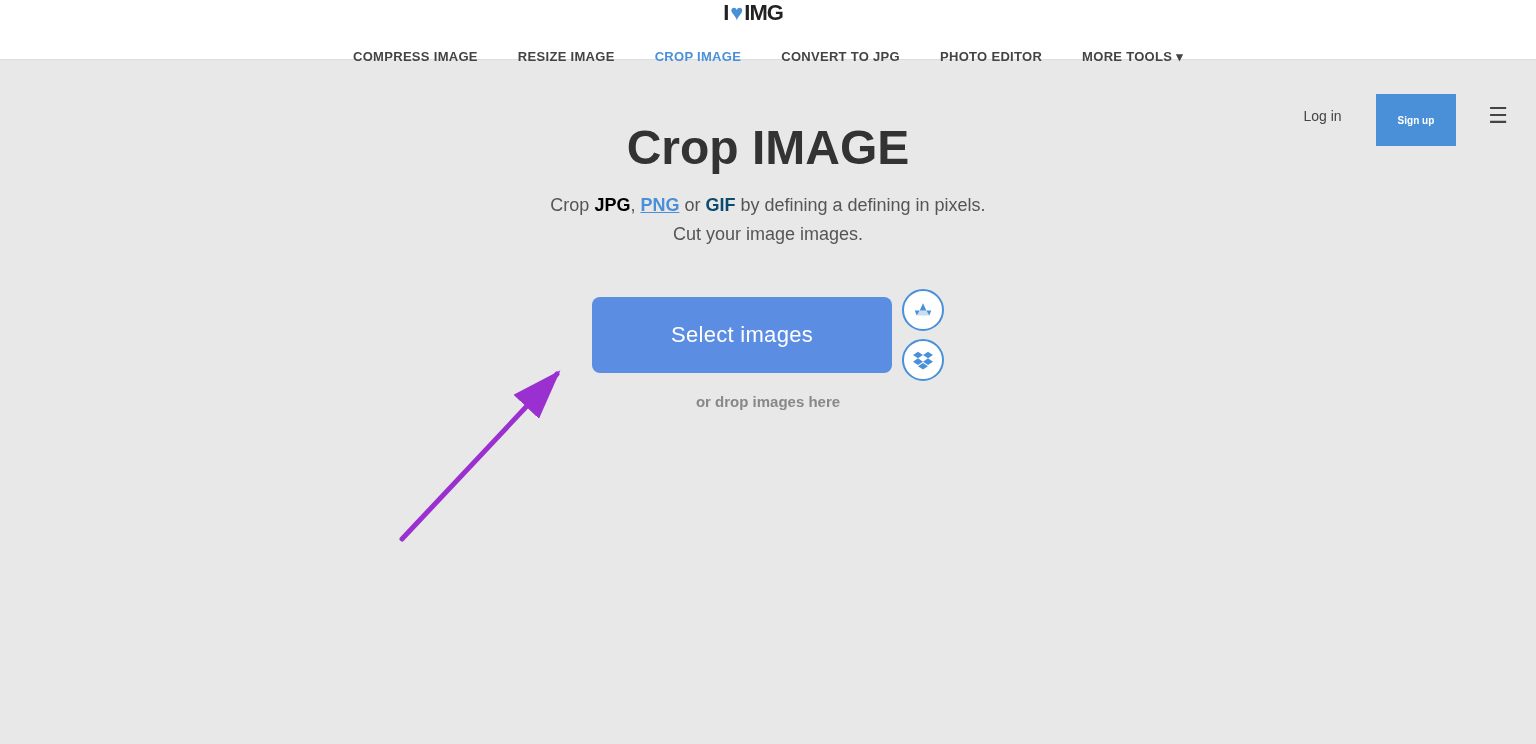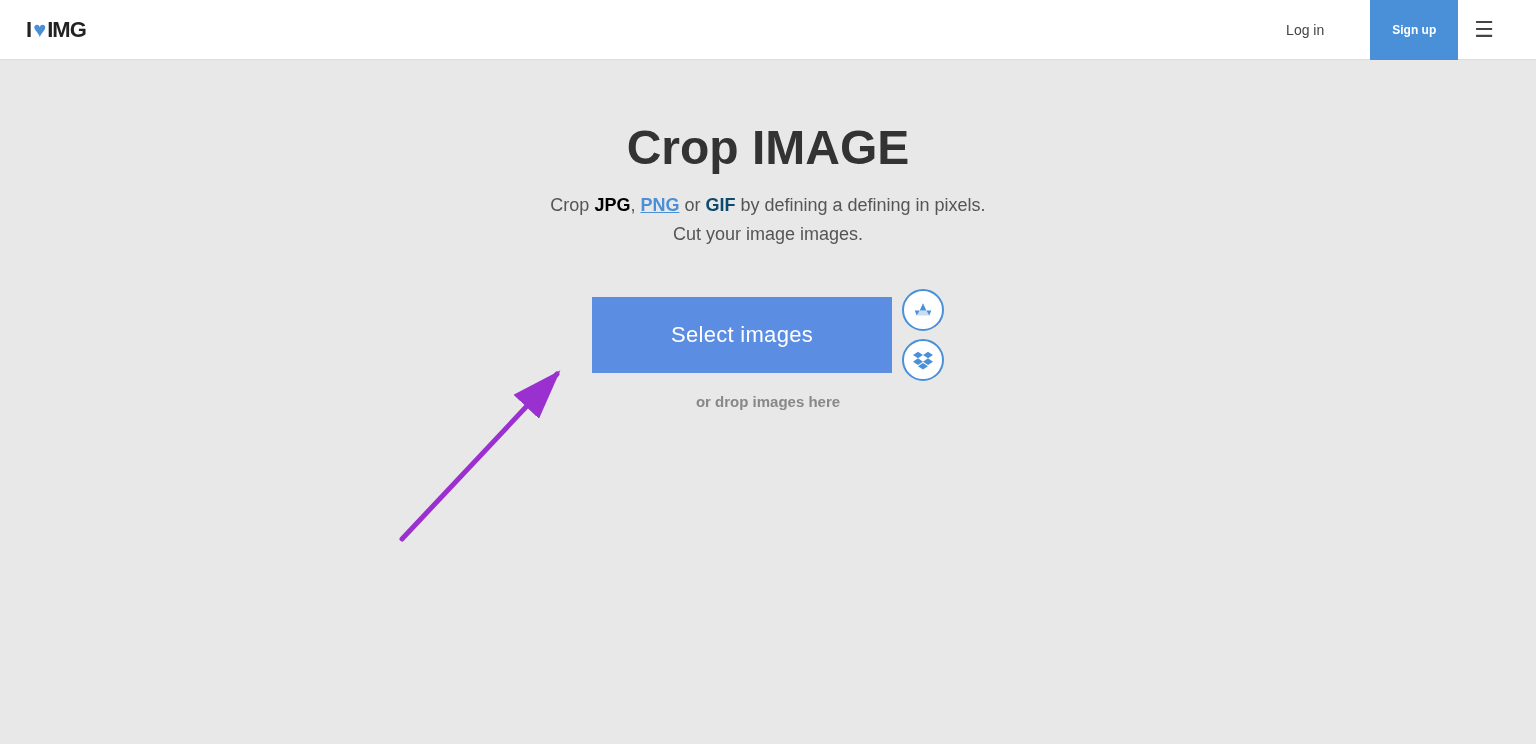--- a/index.html
+++ b/index.html
@@ -4,24 +4,25 @@
   <style>
     * { margin: 0; padding: 0; box-sizing: border-box; }
     body { font-family: 'Helvetica Neue', Arial, sans-serif; background: #e8e8e8; width: 1536px; min-height: 744px; overflow-x: hidden; }
 
     
     .navbar {
       background: #fff;
       height: 60px;
       display: flex;
       align-items: center;
-      padding: 0 26px;
+      padding: 0 12px;
       border-bottom: 1px solid #ddd;
       position: relative;
       z-index: 10;
+      flex-direction: column;
     }
     .logo-area {
       display: flex;
       align-items: center;
       margin-right: 30px;
       text-decoration: none;
     }
     .logo-text {
       font-size: 22px;
       font-weight: 900;
@@ -53,43 +54,42 @@
     }
     .nav-link.active {
       color: #4a90d9;
     }
     .nav-link.more-tools {
       color: #444;
     }
     .nav-right {
       display: flex;
       align-items: flex-end;
-      gap: 0;
+      gap: 16px;
       margin-left: auto;
     }
     .btn-login {
       font-size: 14px;
       font-weight: 500;
       color: #444;
       background: none;
       border: none;
       padding: 0 18px;
       cursor: pointer;
       height: 60px;
     }
     .btn-signup {
-      font-size: 12px;
+      font-size: 10px;
       font-weight: 600;
       color: #fff;
       background: #4a90d9;
       border: none;
       padding: 0 22px;
       cursor: pointer;
-      height: 60px;
-      margin-left: 28px;
+      height: 52px;
     }
     .hamburger {
       font-size: 22px;
       color: #444;
       background: none;
       border: none;
       cursor: pointer;
       padding: 0 16px;
       height: 60px;
       display: flex;
@@ -133,21 +133,21 @@
       display: flex;
       align-items: center;
       gap: 10px;
     }
     .btn-select {
       background: #5b8de3;
       color: #fff;
       font-size: 22px;
       font-weight: 500;
       border: none;
-      border-radius: 0;
+      border-radius: 8px;
       padding: 0 60px;
       height: 76px;
       cursor: pointer;
       letter-spacing: 0.3px;
       min-width: 300px;
     }
 
     .upload-icons {
       display: flex;
       flex-direction: column;
@@ -190,20 +190,28 @@
       height: 100%;
     }
   </style>
 </head>
 <body>
 
 <nav class="navbar">
   <a class="logo-area" href="#">
     <span class="logo-text">I<span class="logo-heart">♥</span>IMG</span>
   </a>
+  <div class="nav-links">
+    <a class="nav-link">COMPRESS IMAGE</a>
+    <a class="nav-link">RESIZE IMAGE</a>
+    <a class="nav-link active">CROP IMAGE</a>
+    <a class="nav-link">CONVERT TO JPG</a>
+    <a class="nav-link">PHOTO EDITOR</a>
+    <a class="nav-link more-tools">MORE TOOLS ▾</a>
+  </div>
   <div class="nav-right">
     <button class="btn-login">Log in</button>
     <button class="btn-signup">Sign up</button>
     <button class="hamburger">
       <span>☰</span>
     </button>
   </div>
 </nav>
 
 <main class="main-content">

